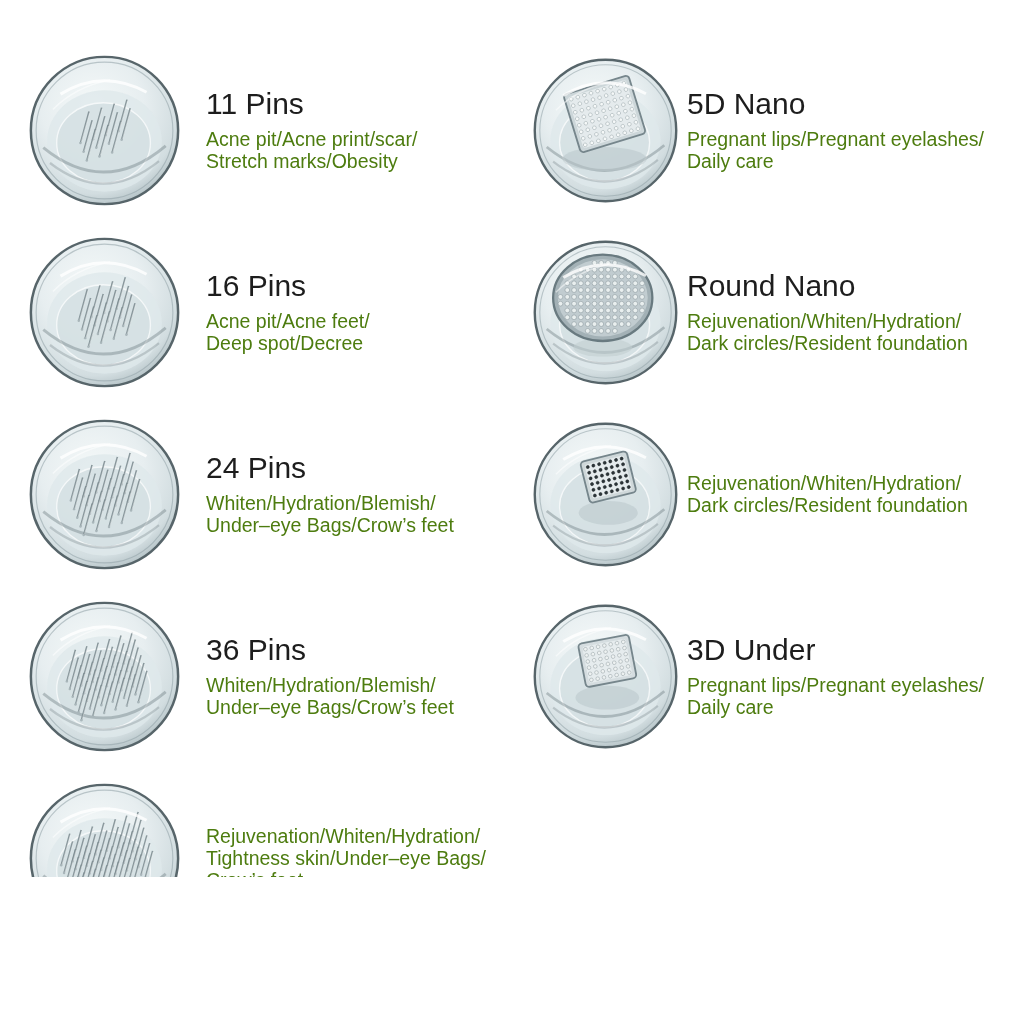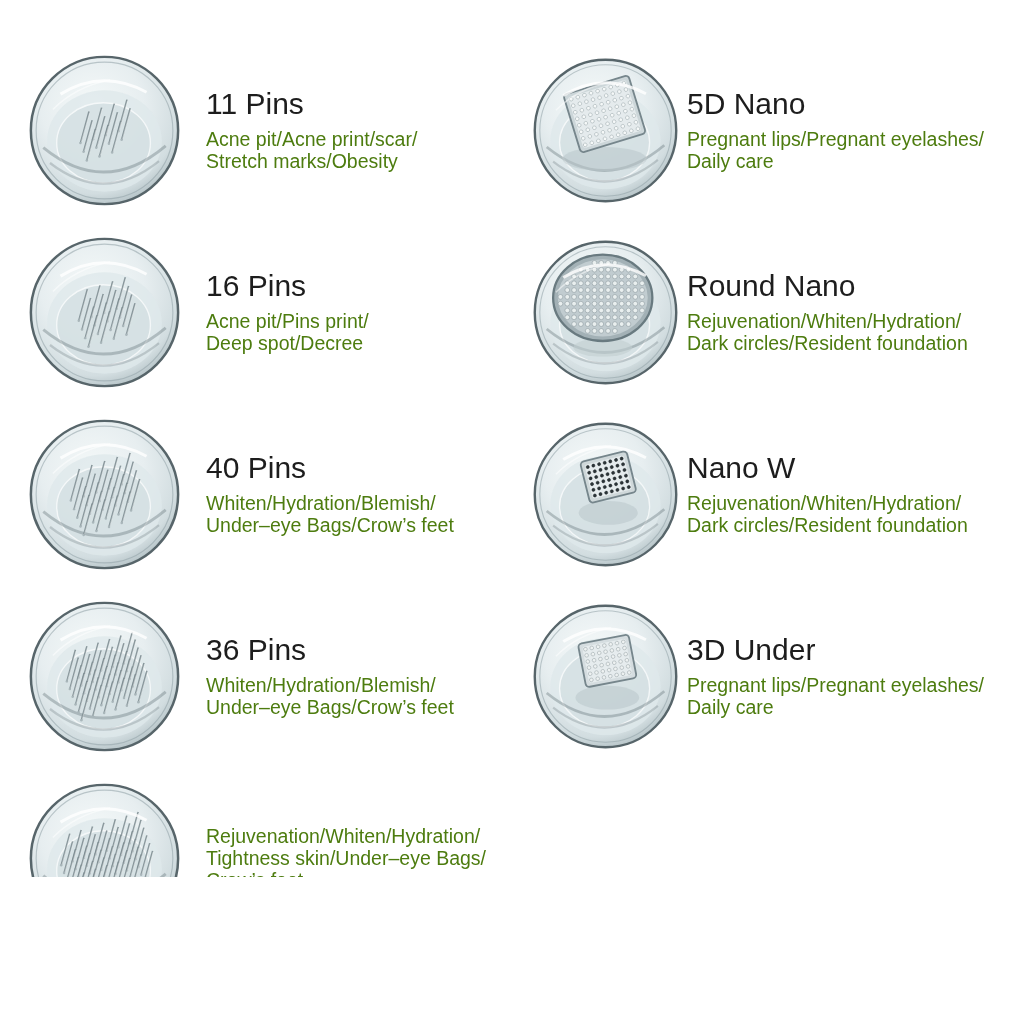--- a/index.html
+++ b/index.html
@@ -153,21 +153,21 @@
             <circle cx="89.7" cy="107.4" r="1.3" fill="#a9b6ba"></circle>
             <line x1="102.9" y1="103.3" x2="111.9" y2="70.3" stroke="#7c8b90" stroke-width="1.7" opacity=".88"></line>
             <line x1="103.8" y1="102.3" x2="112.6" y2="71.3" stroke="#ffffff" stroke-width=".7" opacity=".55"></line>
             <circle cx="102.9" cy="103.3" r="1.3" fill="#a9b6ba"></circle>
             <path d="M34 42 Q78 15 124 40" fill="none" stroke="#ffffff" stroke-width="3.2" opacity=".8"></path>
             <path d="M26 58 Q50 34 86 27" fill="none" stroke="#ffffff" stroke-width="1.6" opacity=".5"></path>
           </svg>
       </figure>
       <div class="info">
         <h2 class="title">16 Pins</h2>
-        <p class="desc">Acne pit/Pins print/
+        <p class="desc">Acne pit/Acne feet/
 Deep spot/Decree</p>
       </div>
     </section>
 
     <section class="item">
       <figure class="photo">
         <svg viewBox="0 0 160 160" aria-hidden="true">
             <defs>
               <radialGradient id="gc2" cx="42%" cy="34%" r="70%">
                 <stop offset="0%" stop-color="#f5f9f9"></stop>
@@ -252,21 +252,21 @@
             <line x1="85.6" y1="113.0" x2="94.4" y2="82.0" stroke="#ffffff" stroke-width=".7" opacity=".55"></line>
             <circle cx="84.7" cy="114.0" r="1.3" fill="#a9b6ba"></circle>
             <line x1="98.0" y1="109.9" x2="107.0" y2="76.9" stroke="#7c8b90" stroke-width="1.7" opacity=".88"></line>
             <line x1="98.9" y1="108.9" x2="107.7" y2="77.9" stroke="#ffffff" stroke-width=".7" opacity=".55"></line>
             <circle cx="98.0" cy="109.9" r="1.3" fill="#a9b6ba"></circle>
             <path d="M34 42 Q78 15 124 40" fill="none" stroke="#ffffff" stroke-width="3.2" opacity=".8"></path>
             <path d="M26 58 Q50 34 86 27" fill="none" stroke="#ffffff" stroke-width="1.6" opacity=".5"></path>
           </svg>
       </figure>
       <div class="info">
-        <h2 class="title">40 Pins</h2>
+        <h2 class="title">24 Pins</h2>
         <p class="desc">Whiten/Hydration/Blemish/
 Under–eye Bags/Crow’s feet</p>
       </div>
     </section>
 
     <section class="item">
       <figure class="photo">
         <svg viewBox="0 0 160 160" aria-hidden="true">
             <defs>
               <radialGradient id="gc3" cx="42%" cy="34%" r="70%">
@@ -866,21 +866,20 @@
               <circle cx="83.0" cy="77.0" r="1.7" fill="#2c3438" stroke="#1f2629" stroke-width=".5"></circle>
               <circle cx="89.3" cy="77.0" r="1.7" fill="#2c3438" stroke="#1f2629" stroke-width=".5"></circle>
               <circle cx="95.7" cy="77.0" r="1.7" fill="#2c3438" stroke="#1f2629" stroke-width=".5"></circle>
               <circle cx="102.0" cy="77.0" r="1.7" fill="#2c3438" stroke="#1f2629" stroke-width=".5"></circle>
             </g>
             <path d="M34 42 Q78 15 124 40" fill="none" stroke="#ffffff" stroke-width="3.2" opacity=".8"></path>
             <path d="M26 58 Q50 34 86 27" fill="none" stroke="#ffffff" stroke-width="1.6" opacity=".5"></path>
           </svg>
       </figure>
       <div class="info">
-        <h2 class="title">Nano W</h2>
         <p class="desc">Rejuvenation/Whiten/Hydration/
 Dark circles/Resident foundation</p>
       </div>
     </section>
 
     <section class="item">
       <figure class="photo">
         <svg viewBox="0 0 160 160" aria-hidden="true">
             <defs>
               <radialGradient id="gc8" cx="42%" cy="34%" r="70%">

